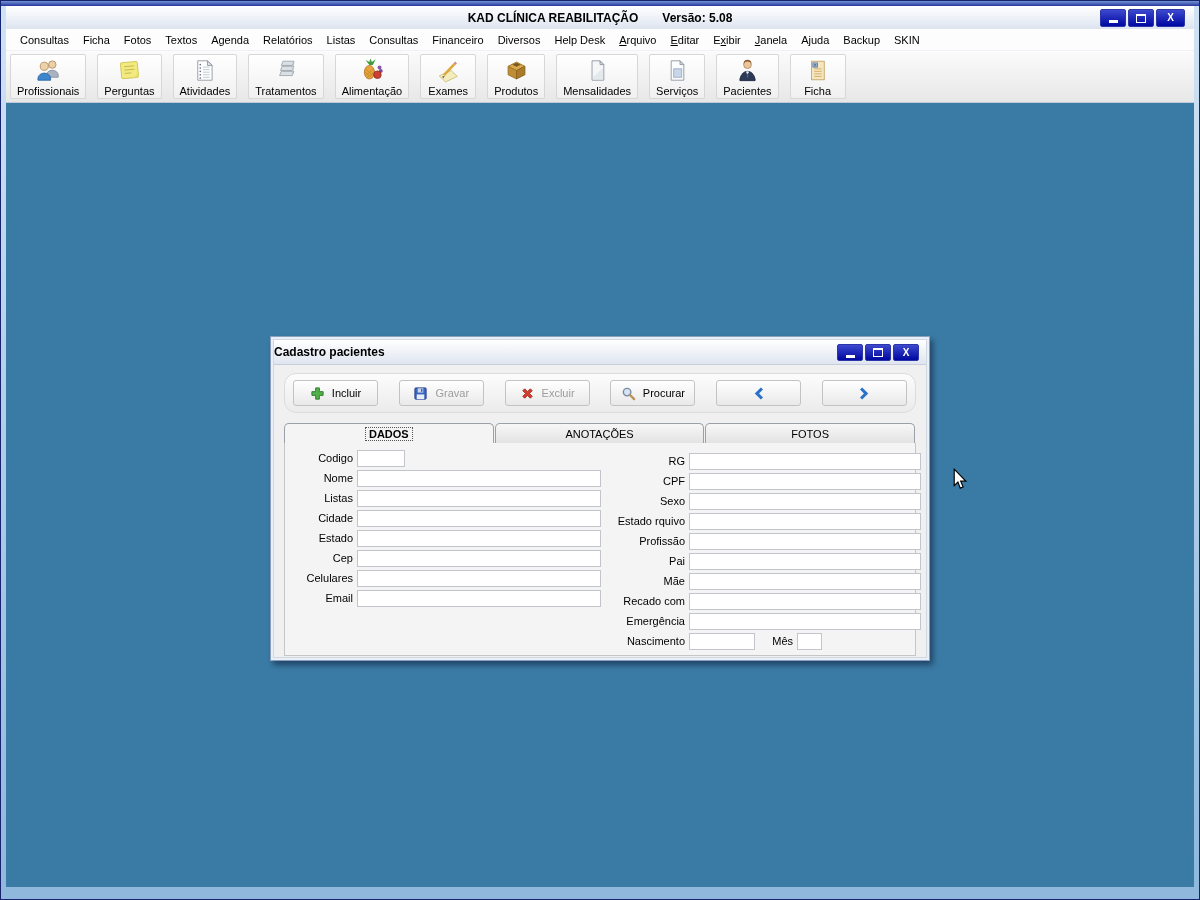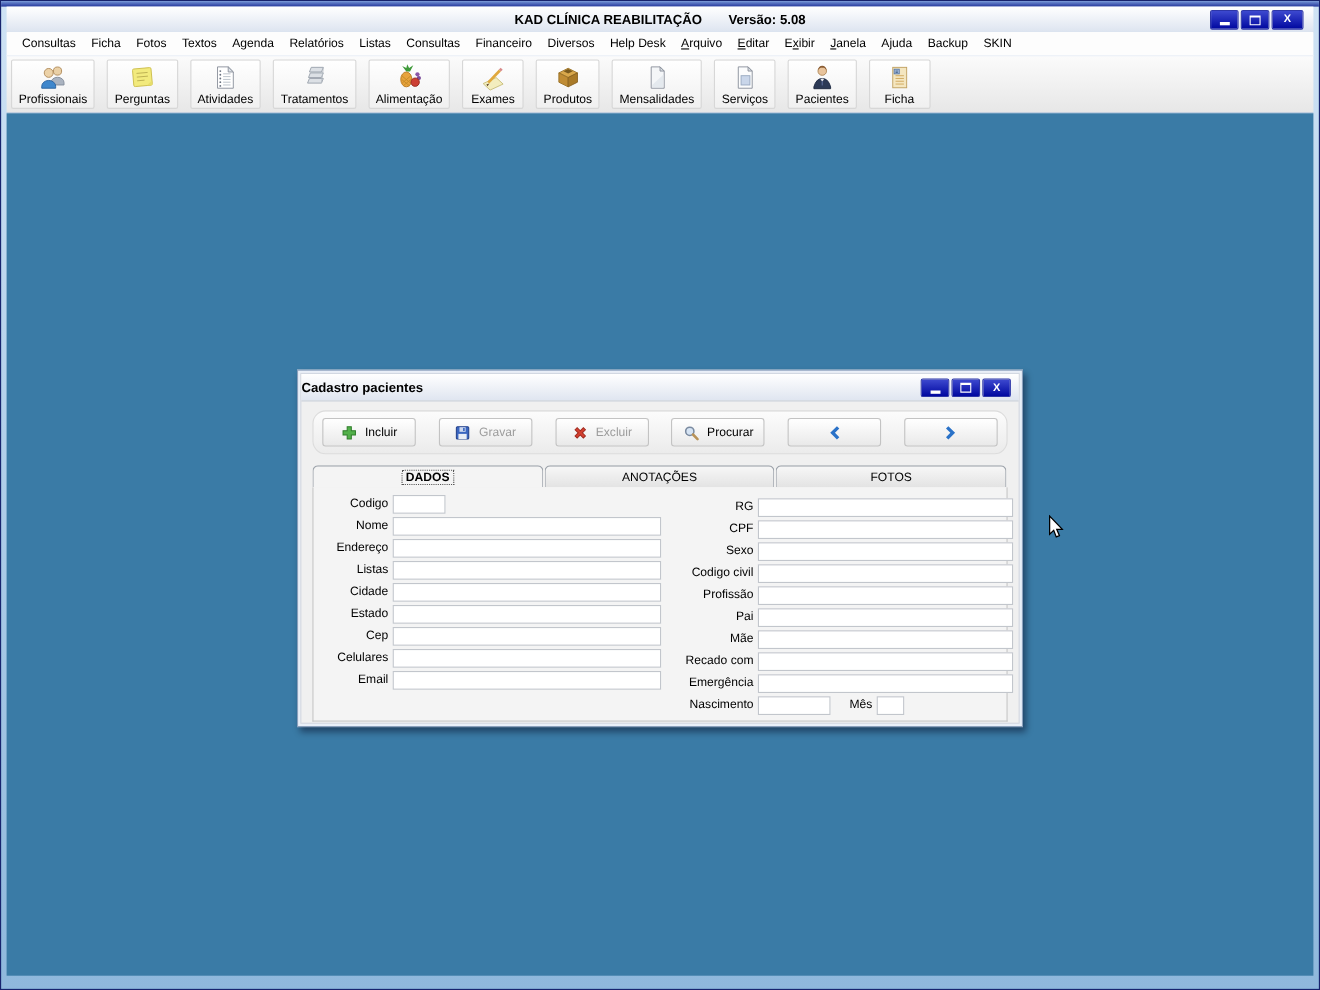--- a/index.html
+++ b/index.html
@@ -329,24 +329,20 @@
         <div class="fcol-left">
             <div class="frow">
               <span class="flabel">Codigo</span>
               <input class="finput small" style="">
             </div>
             <div class="frow">
               <span class="flabel">Nome</span>
               <input class="finput" style="">
             </div>
             <div class="frow">
-              <span class="flabel">Endereço</span>
-              <input class="finput" style="">
-            </div>
-            <div class="frow">
               <span class="flabel">Listas</span>
               <input class="finput" style="">
             </div>
             <div class="frow">
               <span class="flabel">Cidade</span>
               <input class="finput" style="">
             </div>
             <div class="frow">
               <span class="flabel">Estado</span>
               <input class="finput" style="">
@@ -372,21 +368,21 @@
               </div>
               <div class="frow">
                 <span class="flabel">CPF</span>
                 <input class="finput" style="">
               </div>
               <div class="frow">
                 <span class="flabel">Sexo</span>
                 <input class="finput" style="">
               </div>
               <div class="frow">
-                <span class="flabel">Codigo civil</span>
+                <span class="flabel">Estado rquivo</span>
                 <input class="finput" style="">
               </div>
               <div class="frow">
                 <span class="flabel">Profissão</span>
                 <input class="finput" style="">
               </div>
               <div class="frow">
                 <span class="flabel">Pai</span>
                 <input class="finput" style="">
               </div>

